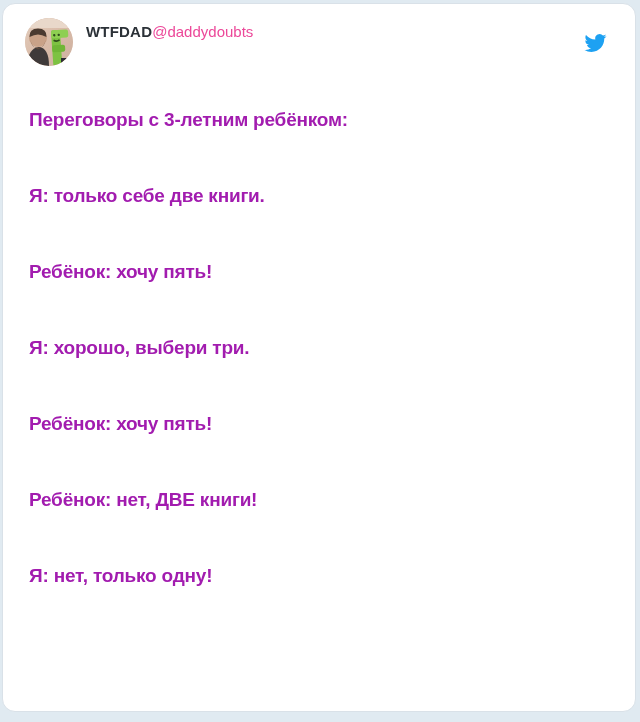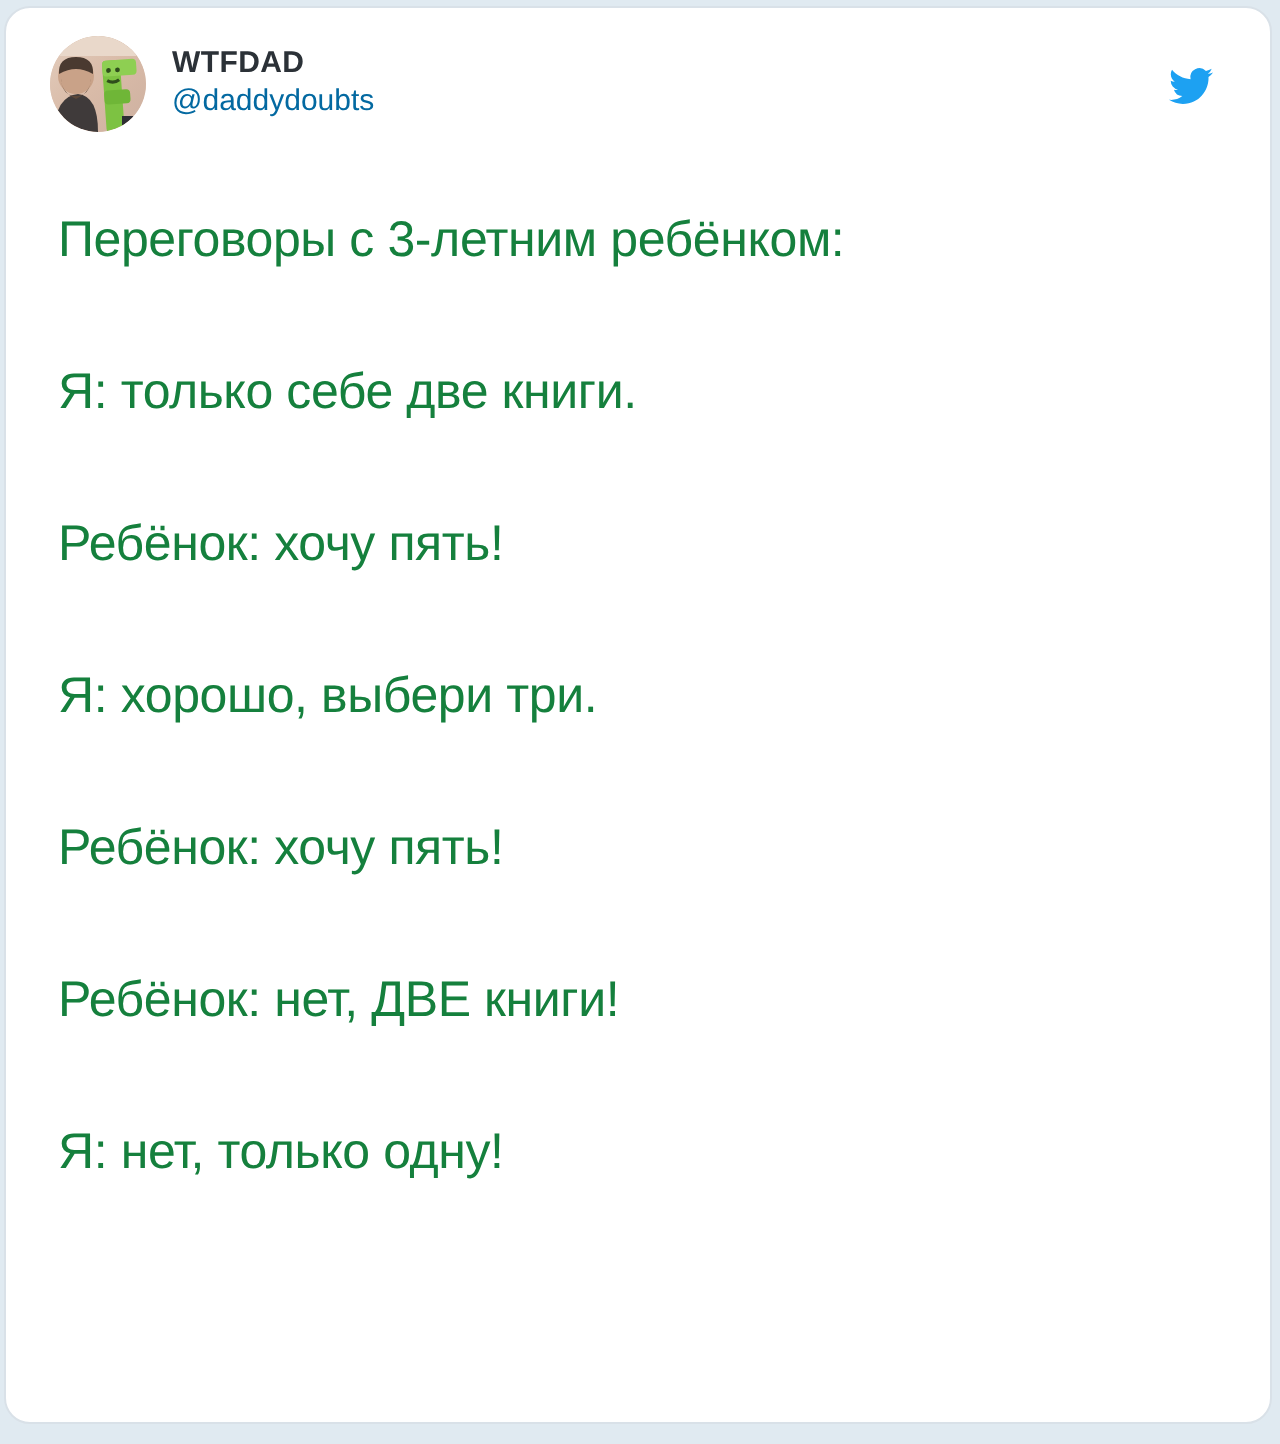--- a/index.html
+++ b/index.html
@@ -37,52 +37,53 @@
     border-radius: 50%;
     overflow: hidden;
     flex: 0 0 auto;
     background: #dcc3b2;
   }
   .avatar svg { display: block; }
   .author-block {
     margin-left: 13px;
     padding-top: 4px;
     display: flex;
-    flex-direction: column;
+    flex-direction: row;
   }
   .author-name {
     font-size: 15px;
     font-weight: bold;
     color: #2b3137;
     line-height: 19px;
     letter-spacing: 0.2px;
   }
   .author-handle {
     font-size: 15px;
-    color: #0369a1;
+    color: #ec4899;
     line-height: 19px;
   }
   .twitter-bird {
     margin-left: auto;
     margin-top: 14px;
     width: 27px;
     height: 22px;
     flex: 0 0 auto;
   }
   .tweet-body {
     padding: 35px 36px 0 26px;
     max-width: 560px;
     box-sizing: content-box;
   }
   .tweet-body p {
     margin: 0 0 38px 0;
-    font-size: 25px;
+    font-size: 19px;
     line-height: 38px;
-    color: #15803d;
+    color: #a21caf;
     letter-spacing: -0.2px;
+    font-weight: bold;
   }
 </style>
 </head>
 <body>
 
 <div class="tweet-card">
 
   <div class="tweet-header">
 
     <div class="avatar">

